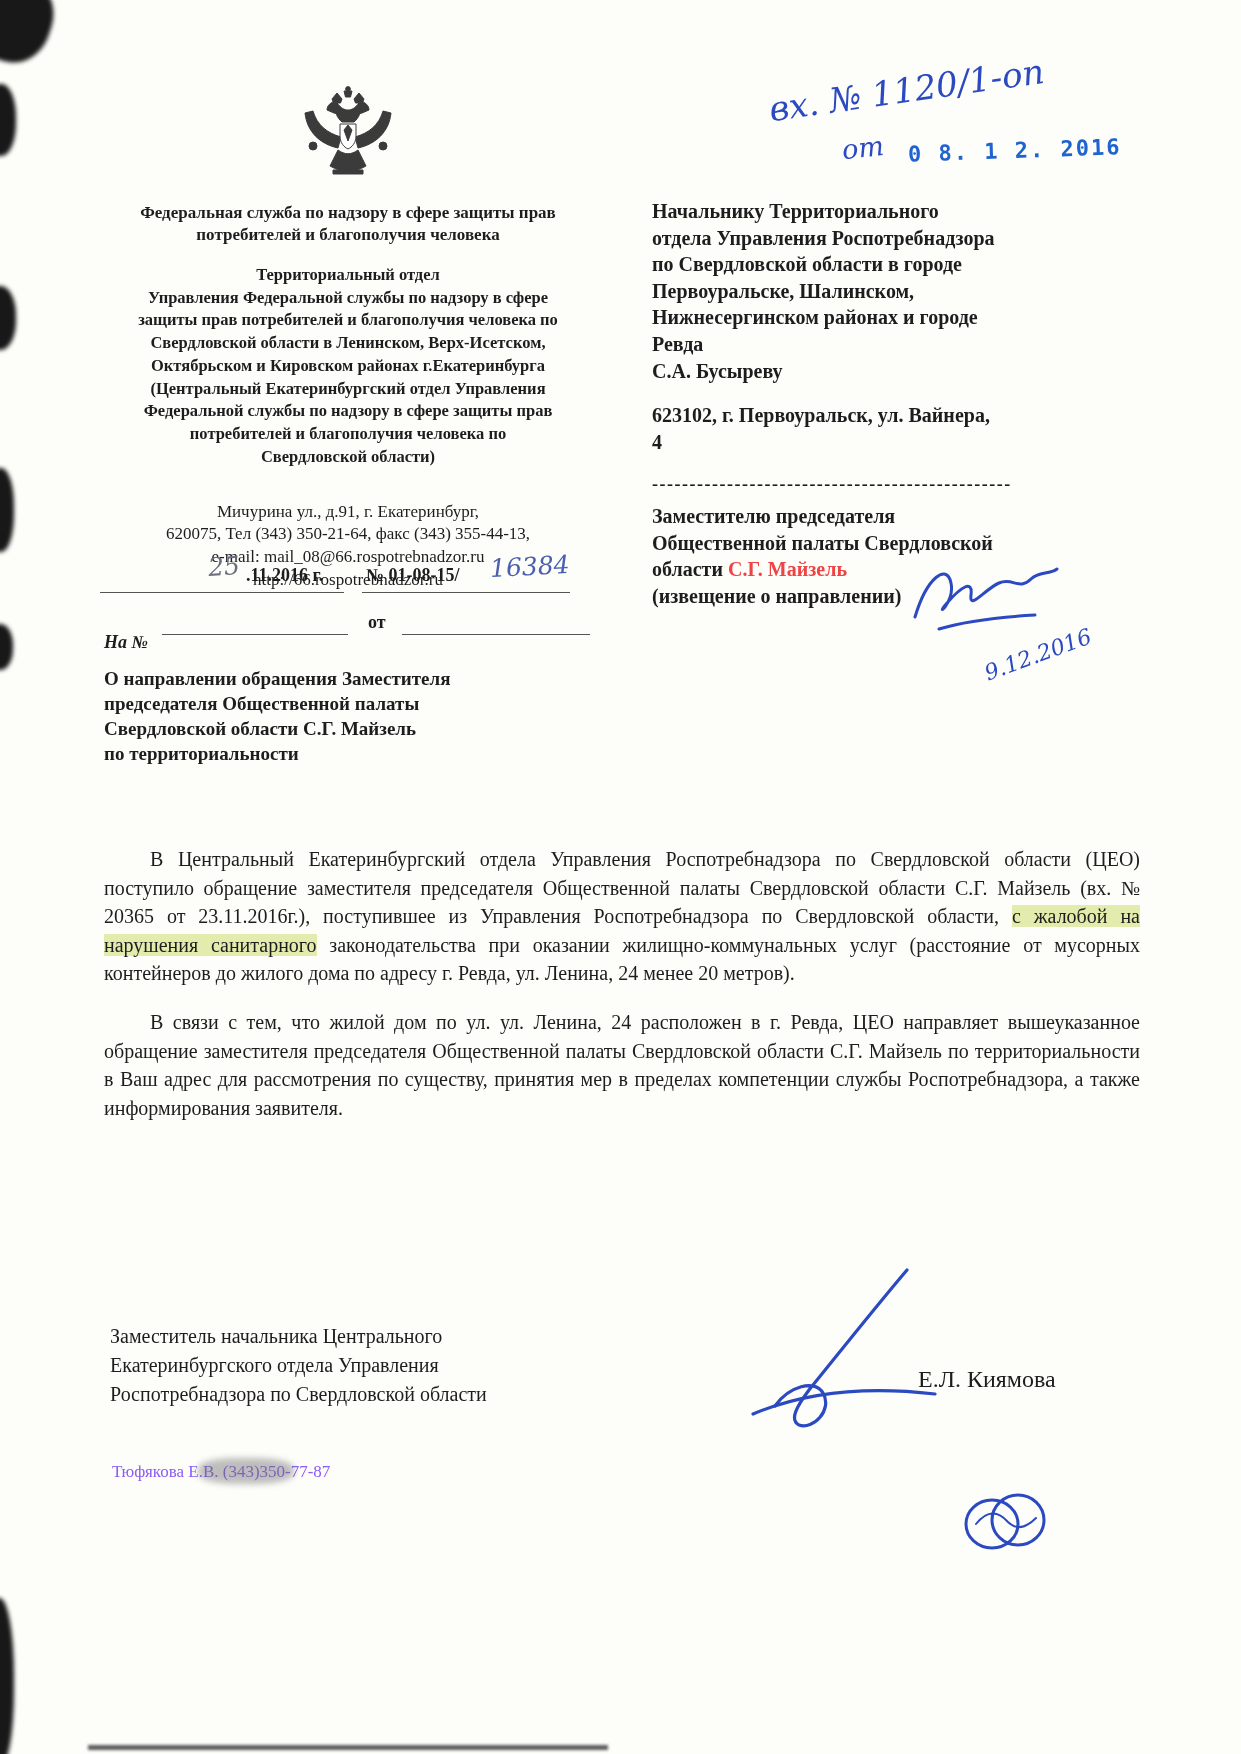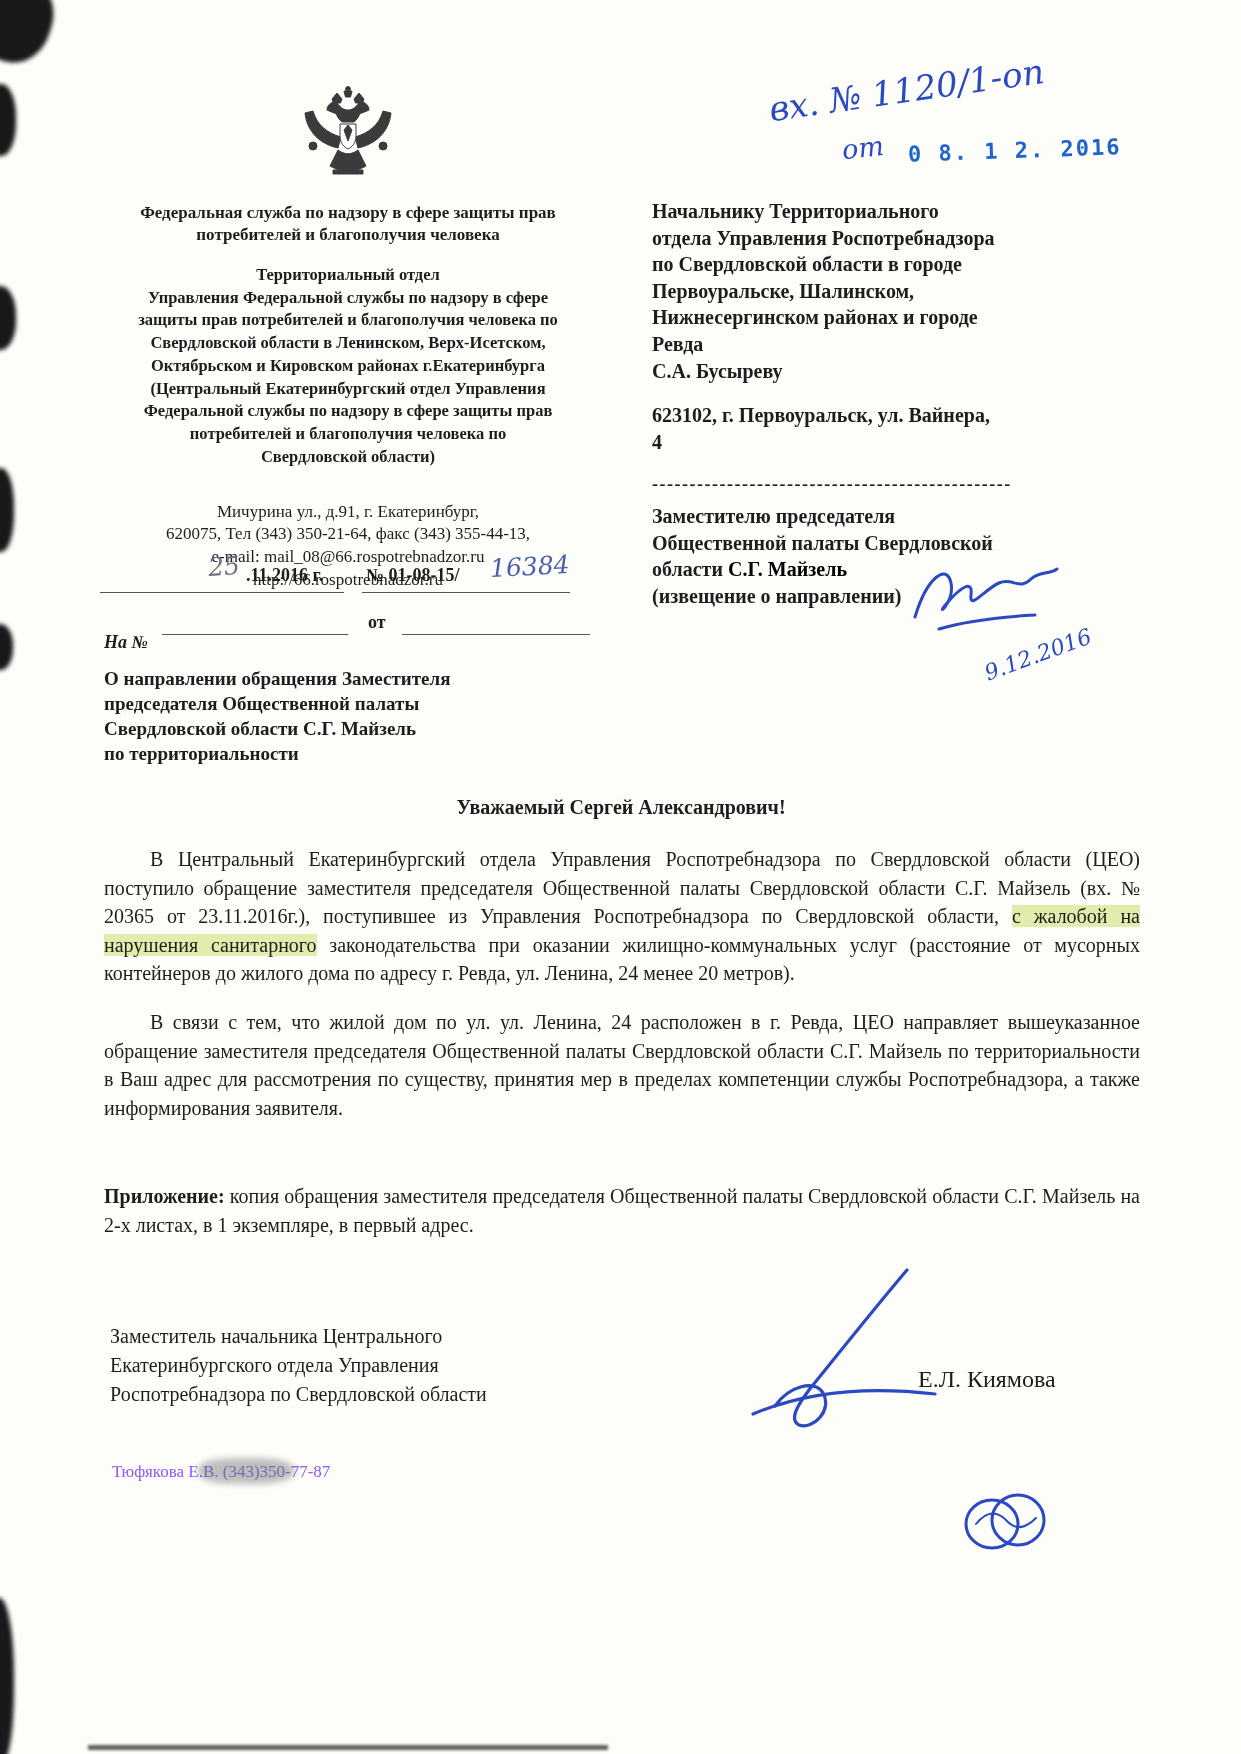--- a/index.html
+++ b/index.html
@@ -26,21 +26,21 @@
   .refrow-label1{position:absolute; left:104px; top:632px;font-style:italic;}
   .refrow-label2{position:absolute; left:368px; top:612px;}
   
   .subject{position:absolute; left:104px; top:656px; width:480px;
     font-weight:bold; font-size:19px; line-height:1.32;}
   
   .recipient{position:absolute; left:652px; top:198px; width:492px;
     font-weight:bold; font-size:20px; line-height:1.33;}
   .recipient .blk{margin:0 0 18px 0;}
   .divider{font-weight:bold; letter-spacing:1.5px; margin:2px 0 6px 0; font-size:18px;}
-  .name-green{color:#000000;}
+  .name-green{color:#ef4444;}
   
   .salutation{position:absolute; left:104px; top:796px; width:1034px;
     text-align:center; font-weight:bold; font-size:20px;}
   .para{position:absolute; left:104px; width:1036px; font-size:20px;
     line-height:1.43; text-align:justify; text-align-last:left;}
   .p1{top:845px; text-indent:46px;}
   .p2{top:1008px; text-indent:46px;}
   .attach{top:1182px;}
   .hl{background:rgba(208,222,110,0.55);}
   
@@ -160,27 +160,25 @@
   </div>
 
   <svg class="sig-svg sig-maizel" width="160" height="100" viewBox="0 0 160 100">
     <g fill="none" stroke="#2b49c0" stroke-width="3" stroke-linecap="round">
       <path d="M10,72 C22,32 42,18 46,38 C50,58 28,74 42,58 C56,42 68,34 66,50 C64,66 80,44 94,38 C108,32 114,46 126,34 C134,26 144,30 152,24"></path>
       <path d="M34,84 C60,76 96,72 130,70"></path>
     </g>
   </svg>
   <div class="hw-date2">9.12.2016</div>
 
-  <div class="salutation">Уважаемый Сергей Александрович!</div>
 
   <div class="para p1"><span>В  Центральный  Екатеринбургский отдела Управления  Роспотребнадзора по Свердловской области (ЦЕО) поступило обращение заместителя председателя   Общественной палаты Свердловской области  С.Г. Майзель (вх. № 20365 от 23.11.2016г.), поступившее из Управления Роспотребнадзора по Свердловской области,  </span><span class="hl">с жалобой на нарушения санитарного</span><span> законодательства при оказании жилищно-коммунальных услуг (расстояние от мусорных контейнеров до жилого дома  по адресу г. Ревда, ул. Ленина, 24 менее 20 метров).</span></div>
 
   <div class="para p2">В связи с тем, что жилой дом по ул. ул. Ленина, 24 расположен в  г. Ревда, ЦЕО направляет вышеуказанное обращение заместителя председателя   Общественной палаты Свердловской области   С.Г. Майзель по территориальности в Ваш адрес для рассмотрения по существу, принятия мер в пределах компетенции службы Роспотребнадзора, а также информирования заявителя.</div>
 
-  <div class="para attach"><b>Приложение:</b><span> копия обращения заместителя председателя  Общественной палаты Свердловской области  С.Г. Майзель на 2-х листах, в 1 экземпляре, в первый адрес.</span></div>
 
   <div class="sig-position pre">Заместитель начальника Центрального
 Екатеринбургского отдела Управления
 Роспотребнадзора по Свердловской области</div>
   <div class="sig-name">Е.Л. Киямова</div>
 
   <svg class="sig-svg sig-main" width="210" height="170" viewBox="0 0 210 170">
     <g fill="none" stroke="#2b49c0" stroke-width="3.2" stroke-linecap="round">
       <path d="M172,8 C138,48 100,96 74,128 C62,144 54,158 64,163 C78,168 98,148 88,131 C80,117 54,124 40,144"></path>
       <path d="M18,152 C70,130 132,124 200,132"></path>

